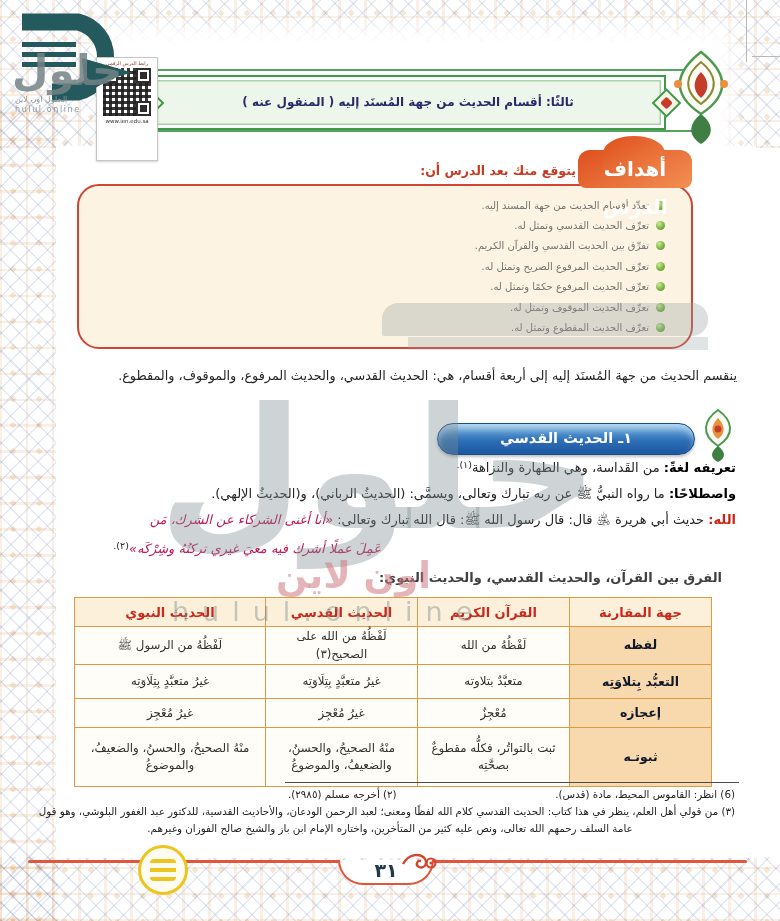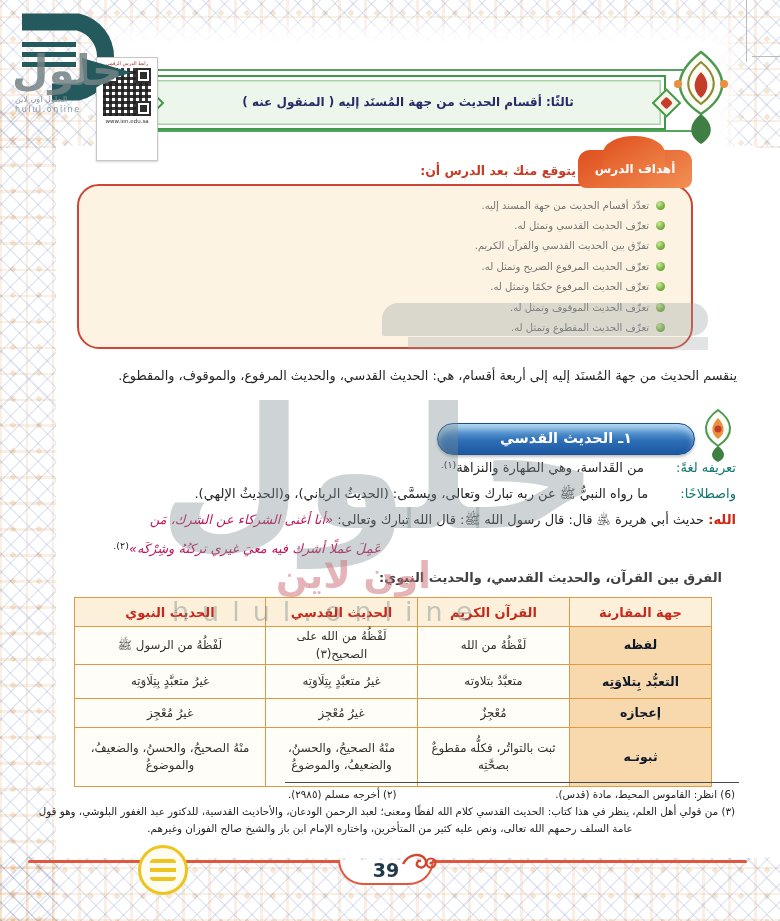--- a/index.html
+++ b/index.html
@@ -53,40 +53,40 @@
   .title-banner-text{display:block;text-align:center;line-height:50px;font-size:12px;font-weight:700;color:#272c68;white-space:nowrap;}
   .banner-end{position:absolute;top:50%;width:17px;height:17px;background:#f7f4e8;border:2px solid #3f9a47;
       transform:translateY(-50%) rotate(45deg);}
   .be-l{left:-13px;} .be-r{right:-13px;}
   .banner-end::before{content:"";position:absolute;inset:4px;background:#c43c2a;border-radius:2px;}
   .floral-lg{left:658px;top:48px;z-index:3;}
   .floral-sm{left:694px;top:408px;z-index:3;}
 
   
   .dome-badge{left:578px;top:150px;width:114px;height:38px;border-radius:12px 12px 8px 8px;
-      background:linear-gradient(150deg,#df4f1e,#f29054);color:#fff;font-weight:700;font-size:12px;
+      background:linear-gradient(150deg,#df4f1e,#f29054);color:#fff;font-weight:700;font-size:20px;
       text-align:center;line-height:38px;z-index:3;}
   .dome-badge::before{content:"";position:absolute;top:-14px;left:25px;width:62px;height:34px;
       border-radius:50% 50% 0 0;background:linear-gradient(150deg,#df4f1e,#ef8347);z-index:-1;}
   .objectives-intro{left:420px;top:163px;width:156px;text-align:right;font-size:12.5px;font-weight:700;color:#c93a22;z-index:3;white-space:nowrap;}
   .objectives-box{left:77px;top:184px;width:612px;height:161px;border:2.5px solid #cf4434;border-radius:22px;background:#fcf3e2;z-index:2;}
   .objectives-list{position:absolute;top:9px;right:26px;left:16px;margin:0;padding:0;list-style:none;}
   .objectives-list li{display:flex;align-items:center;gap:7px;height:20.4px;font-size:10px;color:#737373;}
   .bullet{width:9px;height:9px;border-radius:50%;flex:none;
       background:radial-gradient(circle at 35% 30%, #cdea9a, #7cb544 55%, #55912c);}
 
   
   .intro-par{left:38px;right:43px;top:368px;text-align:right;font-size:12.8px;color:#262626;white-space:nowrap;z-index:2;}
   .section-pill{left:437px;top:423px;width:256px;height:30px;border-radius:16px;border:1.5px solid #164e90;
       background:linear-gradient(180deg,#7ab9e4,#2e6fb7 55%,#1b57a0);
       box-shadow:inset 0 5px 6px rgba(255,255,255,.45), 0 2px 3px rgba(0,0,0,.25);
       color:#fff;font-weight:700;font-size:14.5px;text-align:center;line-height:28px;z-index:2;}
   .defs{left:58px;right:44px;top:452px;text-align:right;font-size:13px;color:#262626;line-height:26px;z-index:2;}
   .defs p{margin:0;white-space:nowrap;}
-  .lbl-green{color:#0f766e;font-weight:400;margin-left:28px;}
+  .lbl-green{color:#000000;font-weight:700;}
   .lbl-red{color:#cf2613;font-weight:700;}
   .quote-blue{color:#be185d;font-style:italic;}
   .fnm{font-size:9.5px;vertical-align:4px;}
   .quote-l2{padding-left:0;padding-right:0;margin-right:355px !important;}
   .cmp-title{font-weight:700;color:#404040;padding-right:14px;margin-top:3px !important;}
 
   
   .cmp-table{position:absolute;left:74px;top:597px;width:637px;border-collapse:collapse;table-layout:fixed;
       direction:rtl;background:#fffdf7;z-index:2;}
   .cmp-table th,.cmp-table td{border:1.6px solid #df9a44;text-align:center;vertical-align:middle;padding:1px 5px;}
@@ -270,21 +270,21 @@
 
   <div class="abs fn-sep"></div>
   <div class="abs fn fn1">(6) انظر: القاموس المحيط، مادة (قدس).</div>
   <div class="abs fn fn2">(٢) أخرجه مسلم (٢٩٨٥).</div>
   <div class="abs fn fn3a">(٣) من قولي أهل العلم، ينظر في هذا كتاب: الحديث القدسي كلام الله لفظًا ومعنى؛ لعبد الرحمن الودعان، والأحاديث القدسية، للدكتور عبد الغفور البلوشي، وهو قول</div>
   <div class="abs fn fn3b">عامة السلف رحمهم الله تعالى، ونص عليه كثير من المتأخرين، واختاره الإمام ابن باز والشيخ صالح الفوزان وغيرهم.</div>
 
   <div class="abs footer-line fl-l"></div>
   <div class="abs footer-line fl-r"></div>
   <div class="abs footer-notch">
-    <span class="page-num">39</span>
+    <span class="page-num">٣١</span>
   </div>
   <svg class="abs swirl" width="38" height="26" viewBox="0 0 38 26">
     <path d="M2 13 C8 2 20 2 24 8 C27 13 23 18 18 16 C14 14 16 9 20 10" fill="none" stroke="#d2472f" stroke-width="2.4"></path>
     <circle cx="30" cy="12" r="4.5" fill="none" stroke="#d2472f" stroke-width="2.2"></circle>
     <circle cx="30" cy="12" r="1.6" fill="#d2472f"></circle>
   </svg>
   <div class="abs ain-logo"></div>
 
   <div class="abs wm wm-bar"></div>
   <div class="abs wm wm-bar2"></div>

